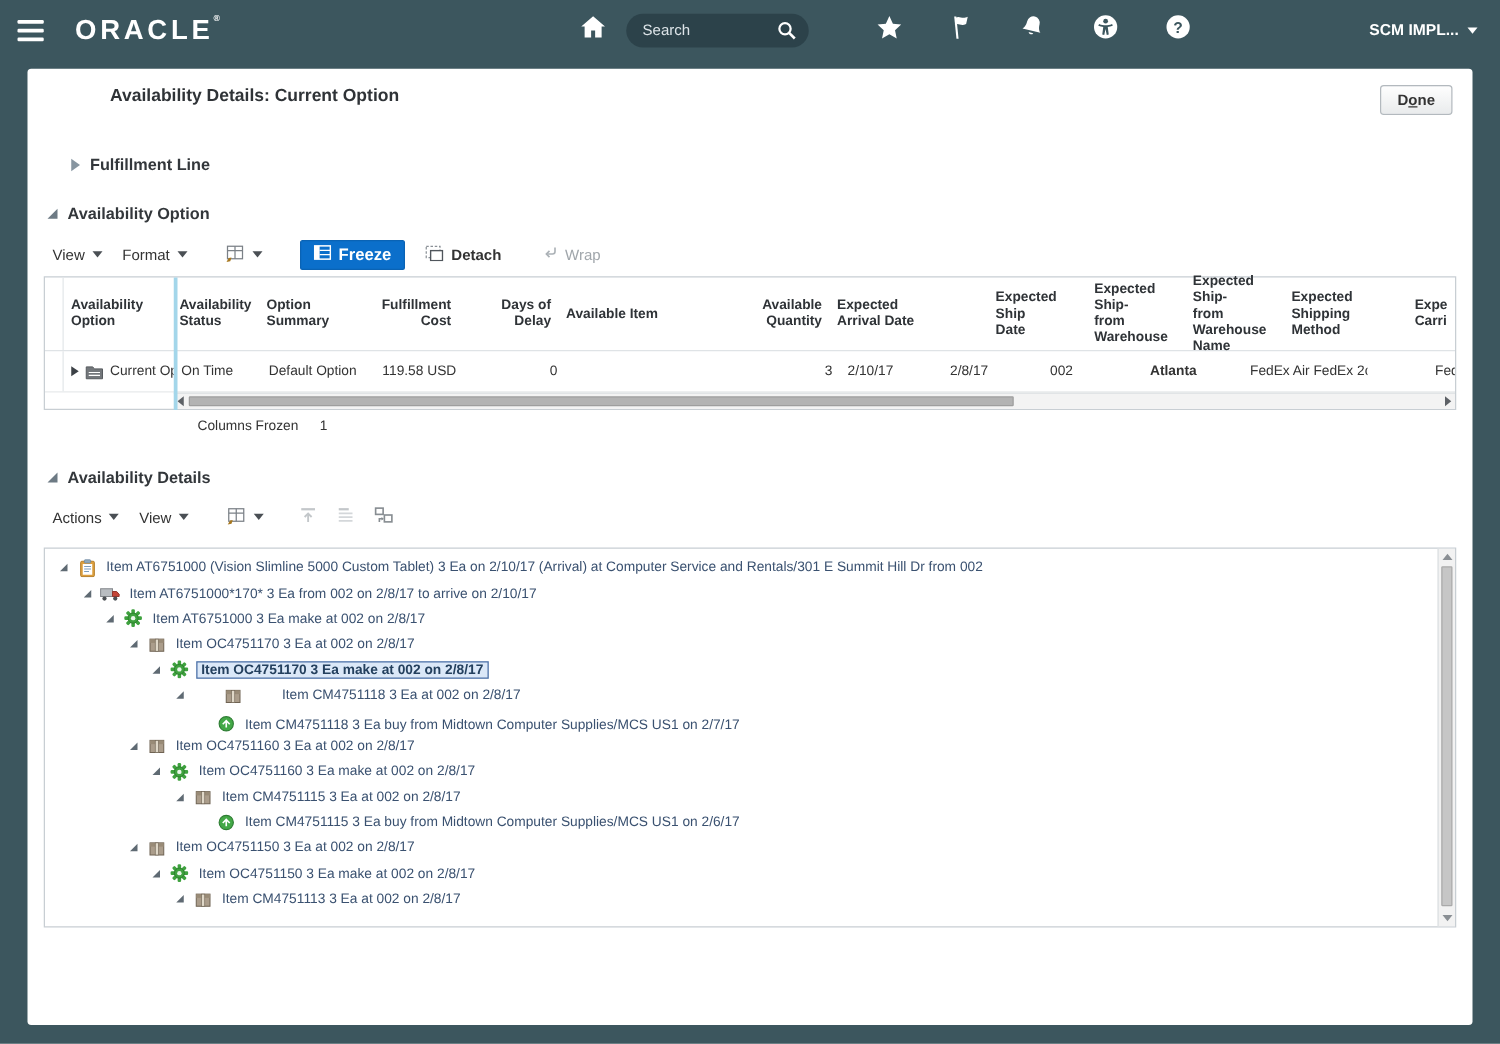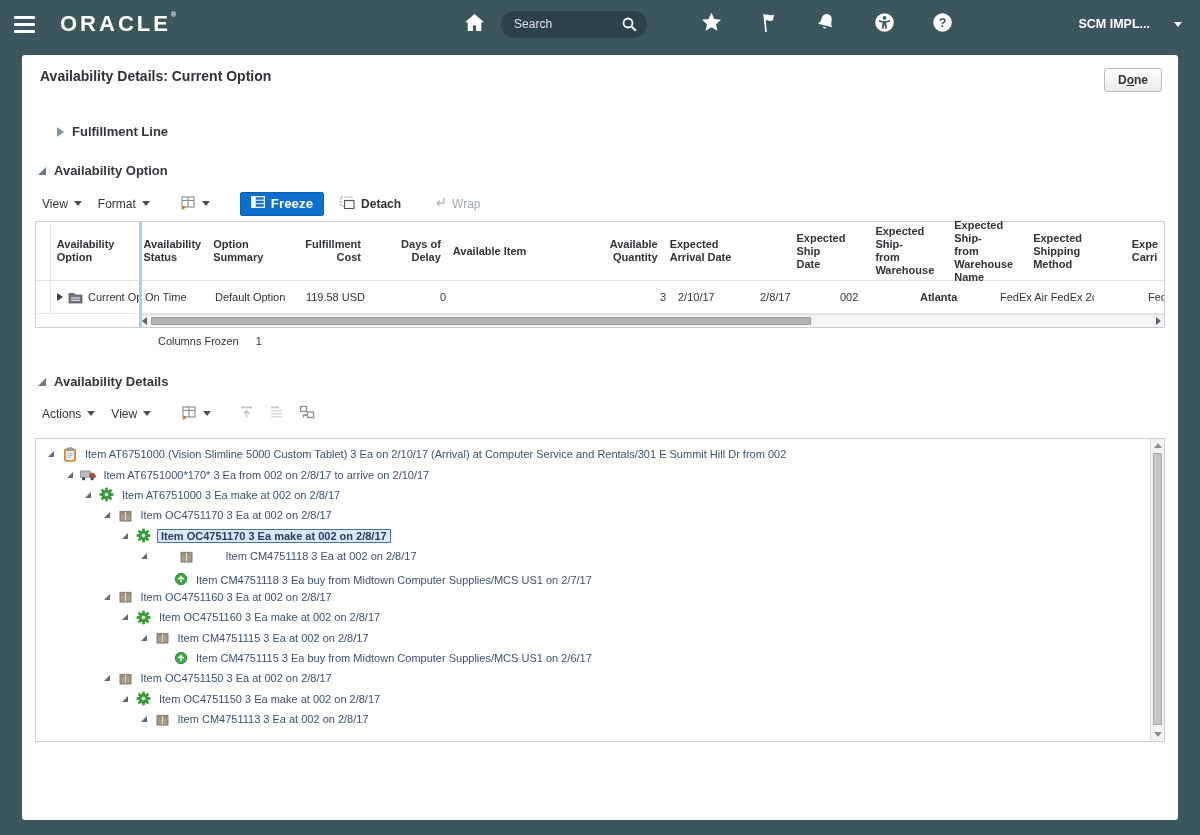--- a/index.html
+++ b/index.html
@@ -14,30 +14,30 @@
   .brand sup { font-size:7px; letter-spacing:0; vertical-align:14px; }
   .home-btn { margin-left:288px; display:flex; }
   .search-pill { margin-left:16px; width:146px; height:27px; border-radius:14px; background:#2c424a;
                  display:flex; align-items:center; padding:0 9px 0 13px; }
   .search-pill input { background:transparent; border:none; outline:none; color:#e8edf0; font-size:12px; width:92px;
                        font-family:"Liberation Sans", sans-serif; }
   .search-pill input::placeholder { color:#dde4e8; opacity:1; }
   .search-pill .mag { margin-left:auto; display:flex; }
   .glob-icons { display:flex; align-items:center; gap:37px; margin-left:54px; }
   .glob-icons > span { display:flex; cursor:pointer; }
-  .user-menu { margin-left:auto; margin-right:4px; display:flex; align-items:center; gap:24px; color:#fff;
+  .user-menu { margin-left:auto; margin-right:4px; display:flex; align-items:center; gap:7px; color:#fff;
                font-size:12.5px; font-weight:bold; cursor:pointer; white-space:nowrap; }
   .caret-w { width:0; height:0; border-top:5px solid #fff; border-left:4px solid transparent; border-right:4px solid transparent; }
 
   
   .frame { padding:7px 22px 15px; }
   .panel { background:#fff; border-radius:3px; height:765px; position:relative; overflow:hidden; }
 
   .panel-head { display:flex; align-items:flex-start; padding:13px 16px 0 18px; }
-  .page-title { font-size:14px; font-weight:bold; color:#2f3337; }
+  .page-title { font-size:14px; font-weight:bold; color:#2f3337;margin-left:48px; }
   .done-btn { margin-left:auto; background:linear-gradient(#fefefe,#e9ebec); border:1px solid #b3b9be;
               border-radius:3px; font-size:12px; font-weight:bold; color:#333; padding:4px 13px; cursor:pointer;
               font-family:"Liberation Sans", sans-serif; }
 
   .section-head { display:flex; align-items:center; gap:8px; margin-left:16px; font-size:13px; font-weight:bold; color:#33373b; cursor:pointer; }
   .tri-right { width:0; height:0; border-left:7px solid #8795a0; border-top:5px solid transparent; border-bottom:5px solid transparent; }
   .tri-open  { width:0; height:0; border-bottom:8px solid #6d7press; border-bottom:8px solid #6d7a84; border-left:8px solid transparent; }
 
   
   .toolbar { display:flex; align-items:center; margin-left:16px; height:27px; font-size:12px; color:#333; }

